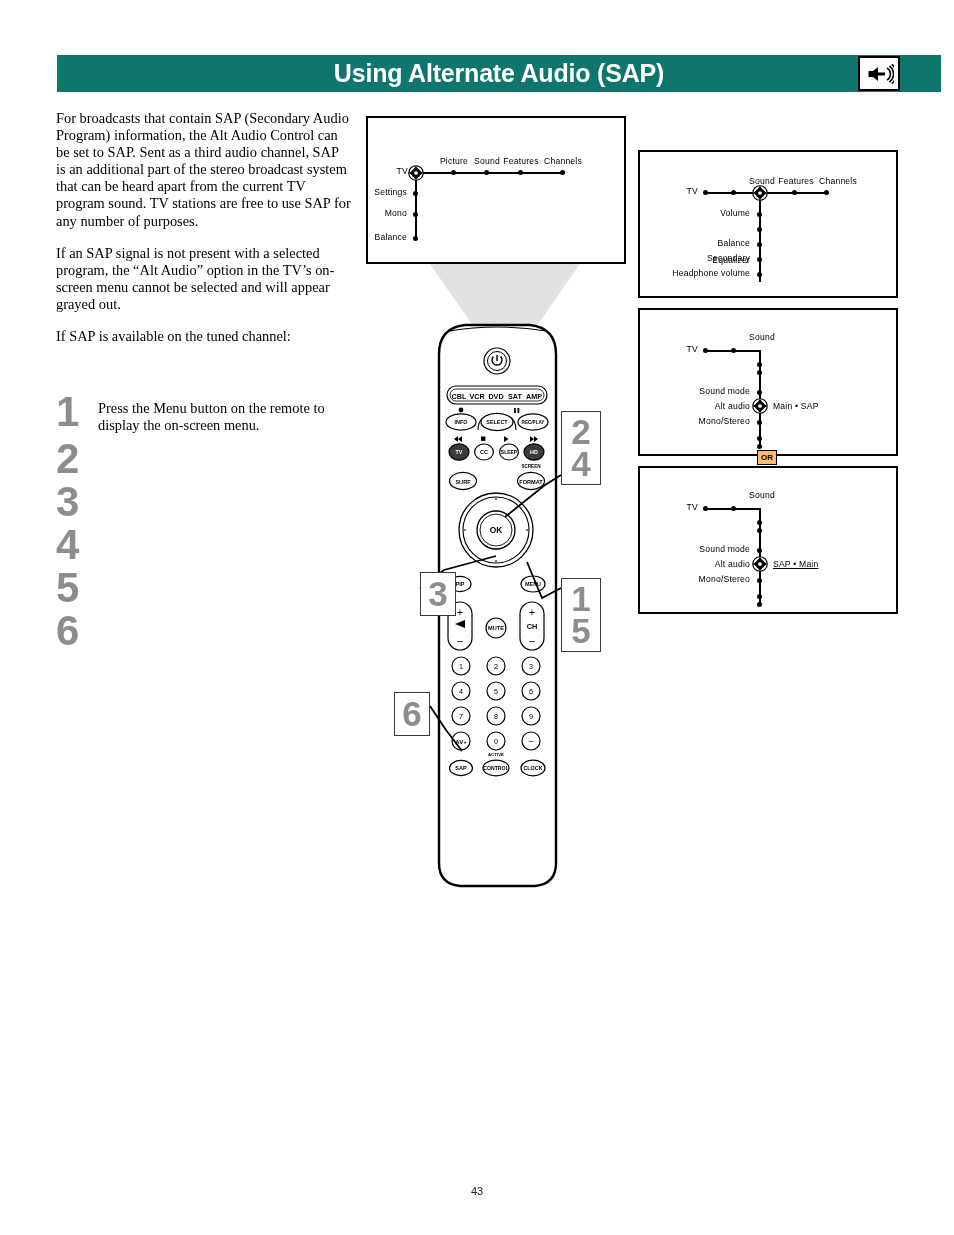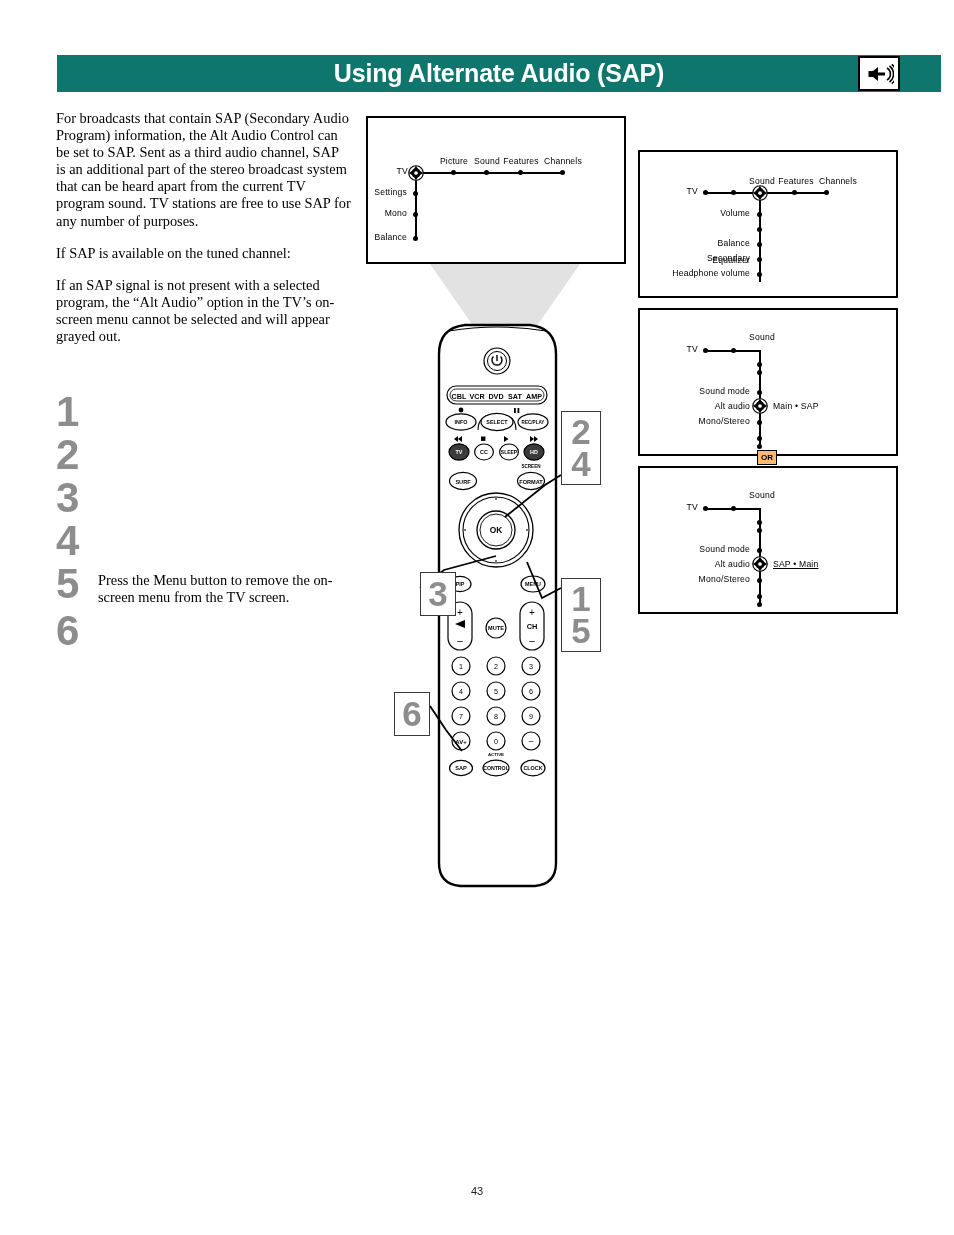--- a/index.html
+++ b/index.html
@@ -238,40 +238,40 @@
     <path d="M14 4 L9 8 L4.5 8 L4.5 14 L9 14 L14 18 Z" fill="#000"></path>
     <rect x="14" y="9.5" width="7" height="3" fill="#000"></rect>
     <path d="M23 5 A7 7 0 0 1 23 17" stroke="#000" stroke-width="1.6" fill="none"></path>
     <path d="M25.5 3 A10 10 0 0 1 25.5 19" stroke="#000" stroke-width="1.6" fill="none"></path>
     <path d="M27.8 1.4 A12.5 12.5 0 0 1 27.8 20.6" stroke="#000" stroke-width="1.5" fill="none"></path>
   </svg>
 </div>
 
 <div class="body-col">
   <p class="body-par">For broadcasts that contain SAP (Secondary Audio Program) information, the Alt Audio Control can be set to SAP. Sent as a third audio channel, SAP is an additional part of the stereo broadcast system that can be heard apart from the current TV program sound. TV stations are free to use SAP for any number of purposes.</p>
+  <p class="body-par">If an SAP signal is not present with a selected program, the “Alt Audio” option in the TV’s on-screen menu cannot be selected and will appear grayed out.</p>
   <p class="body-par">If SAP is available on the tuned channel:</p>
-  <p class="body-par">If an SAP signal is not present with a selected program, the “Alt Audio” option in the TV’s on-screen menu cannot be selected and will appear grayed out.</p>
 </div>
 
 <div class="steps">
   <div class="step">
     <div class="step-num">1</div>
+    <div class="step-text">Press the Menu button on the remote to display the on-screen menu.</div>
   </div>
   <div class="step">
     <div class="step-num">2</div>
   </div>
   <div class="step">
     <div class="step-num">3</div>
   </div>
   <div class="step">
     <div class="step-num">4</div>
   </div>
   <div class="step">
     <div class="step-num">5</div>
-    <div class="step-text">Press the Menu button to remove the on-screen menu from the TV screen.</div>
   </div>
   <div class="step">
     <div class="step-num">6</div>
   </div>
 </div>
 
 <svg class="beam" viewBox="0 0 150 66">
   <polygon points="0,0 150,0 104,66 46,66" fill="#e2e2e2"></polygon>
 </svg>
 

